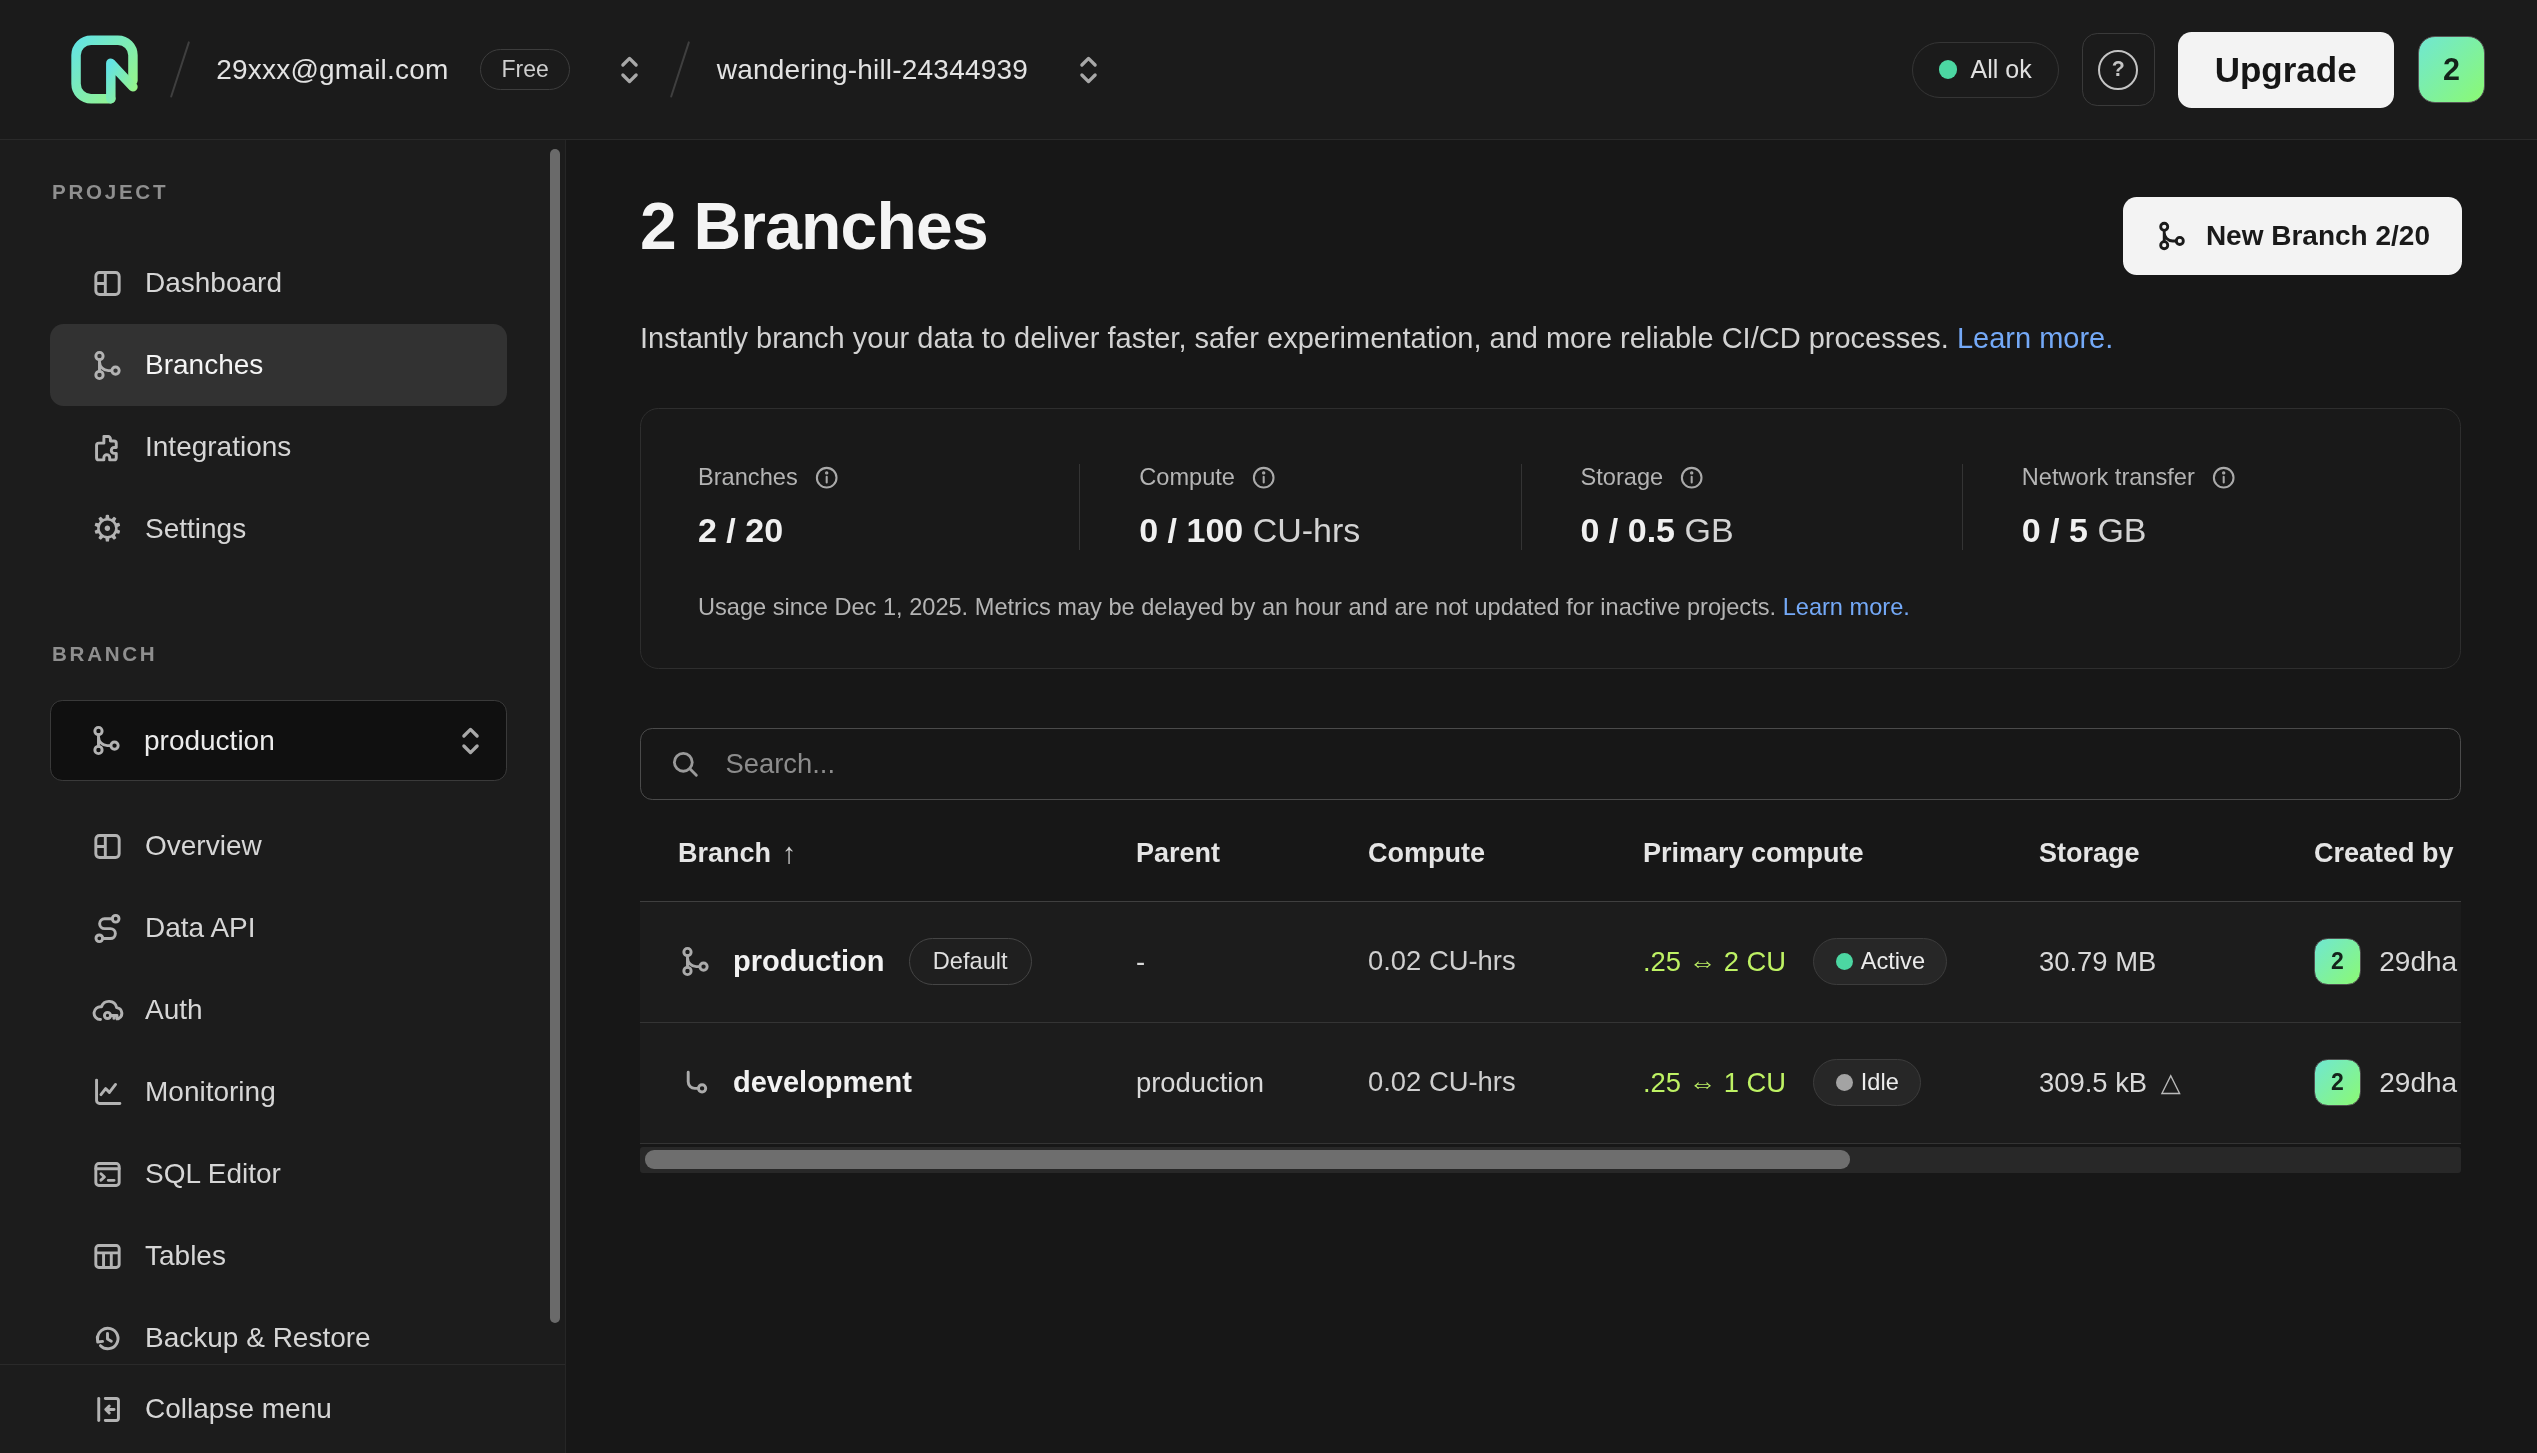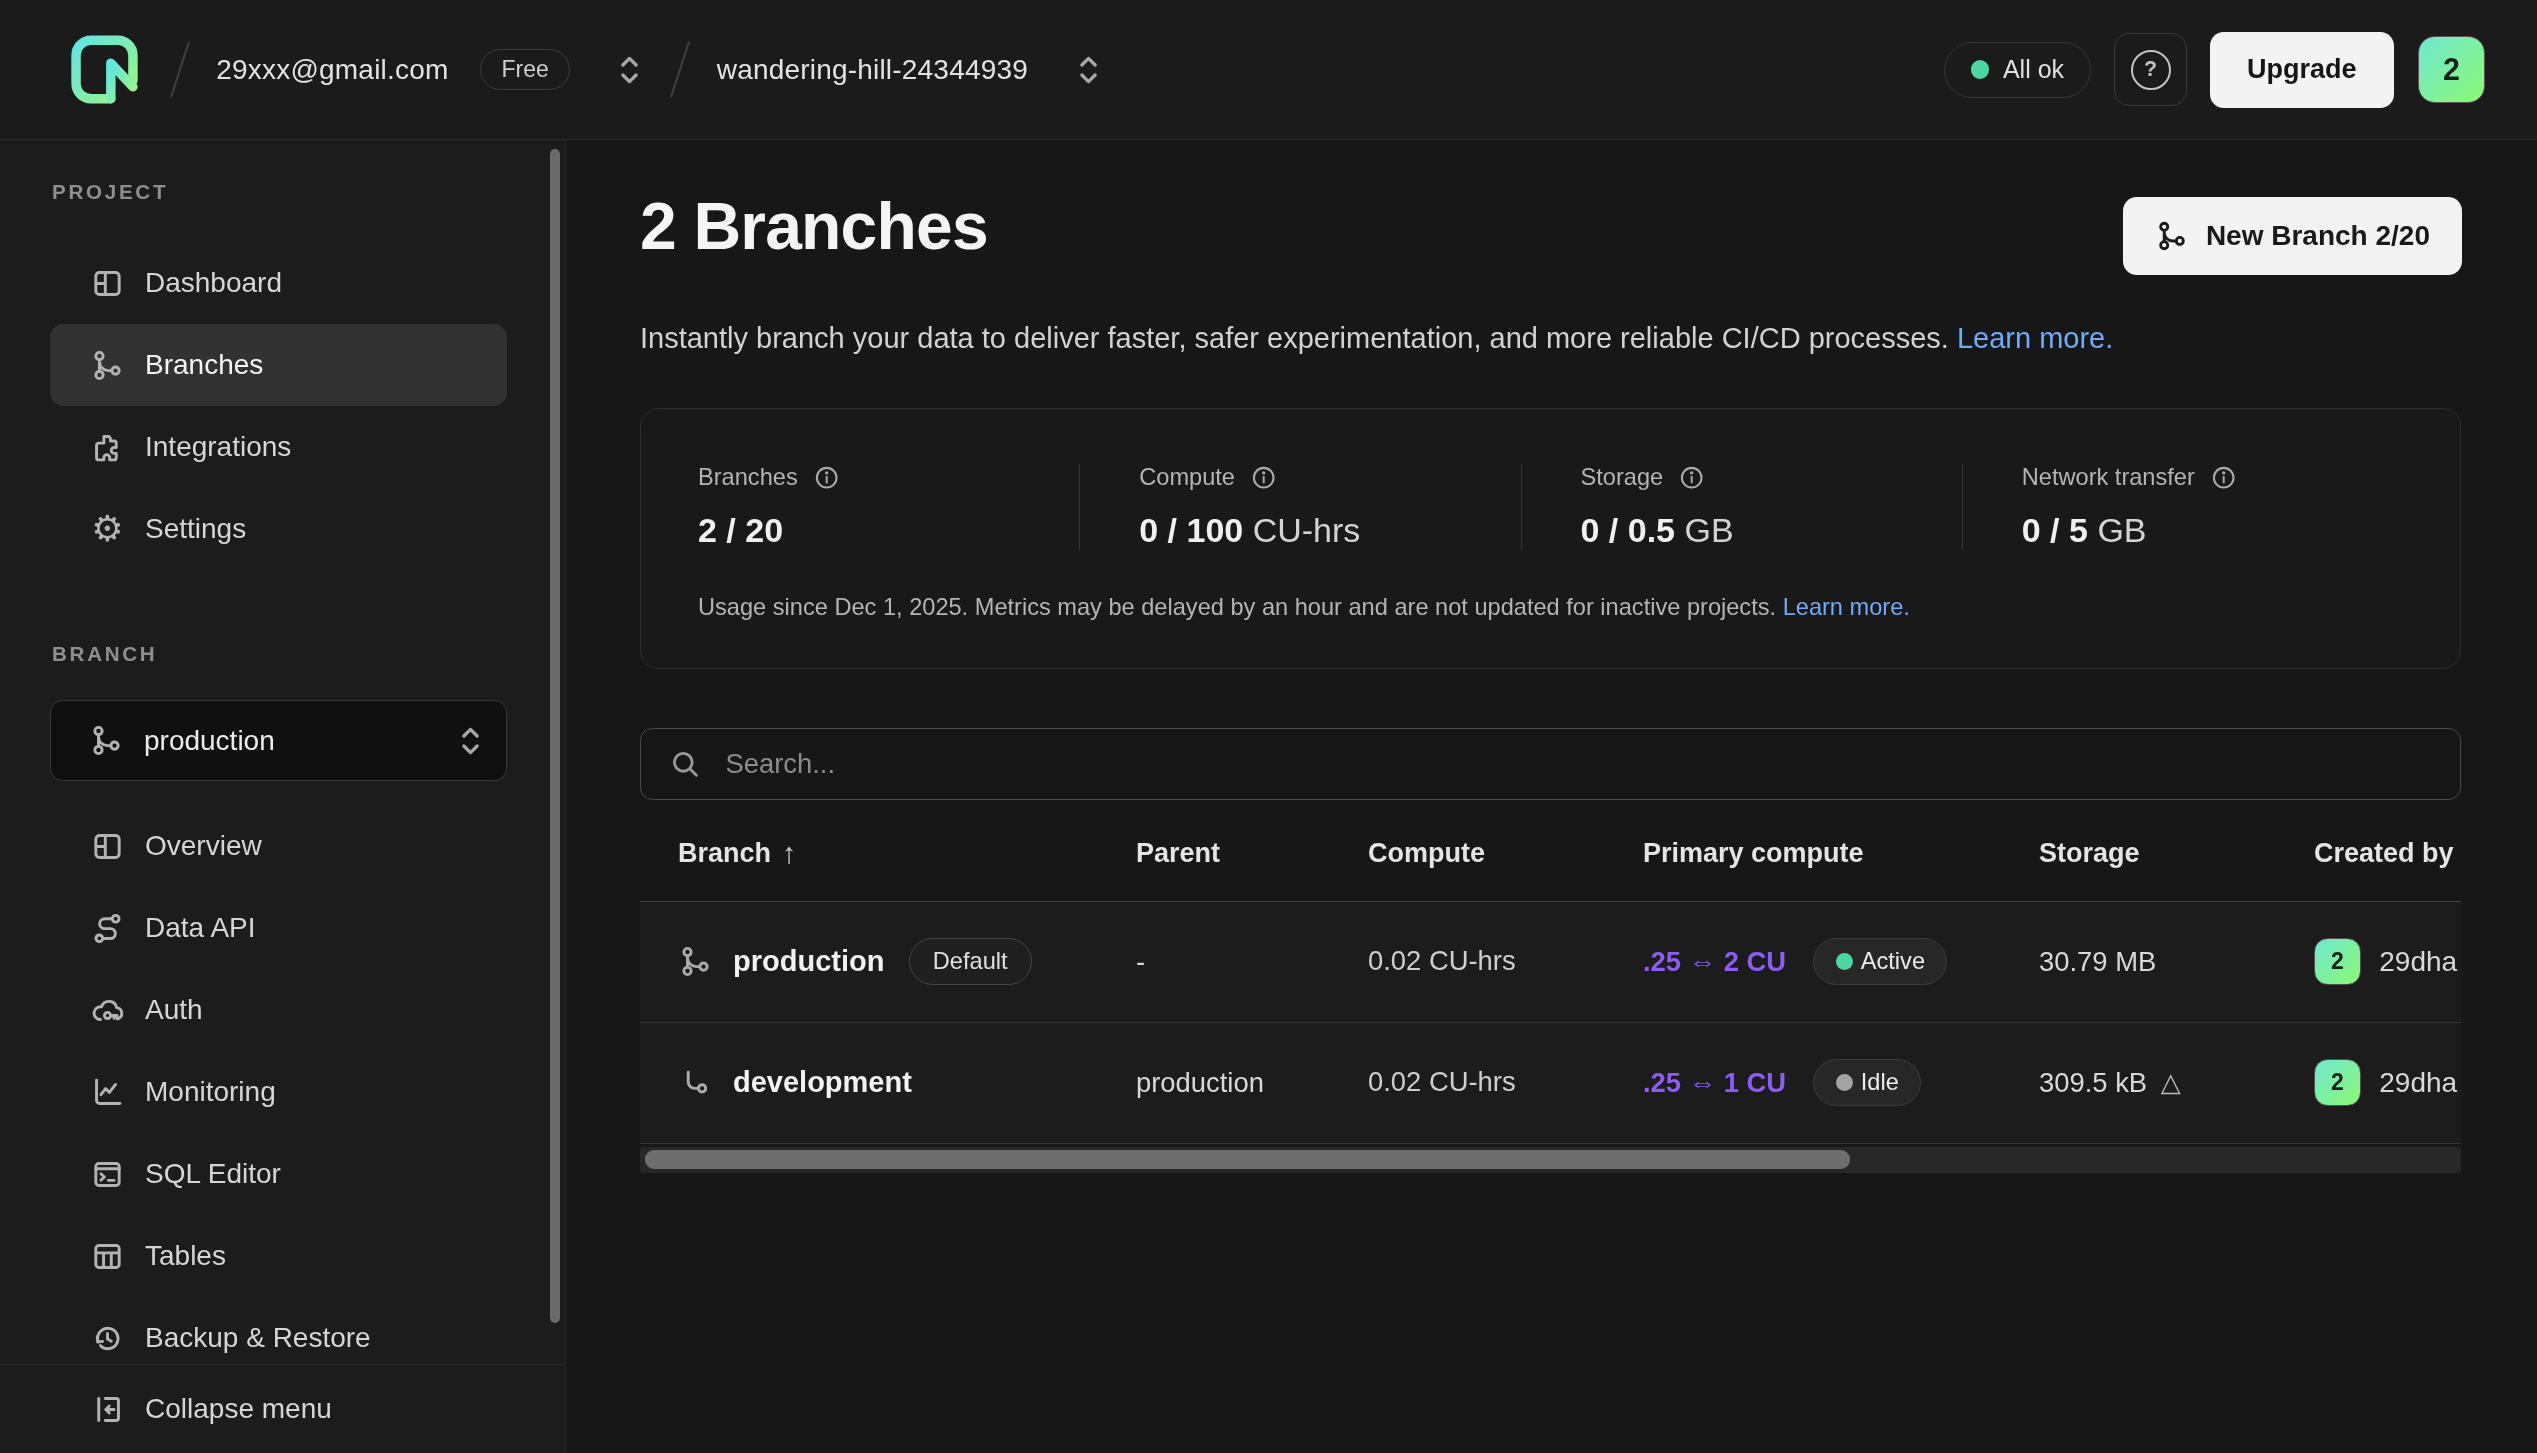--- a/index.html
+++ b/index.html
@@ -21,21 +21,21 @@
   .chev-updown { width:29px; height:40px; color:#a8a8a8; margin-left:13.7px; }
   .pill-status { display:flex; align-items:center; gap:13.7px; height:56px; padding:0 26px;
     border:1.5px solid #353535; border-radius:29px; font-size:25px; color:#e0e0e0; background:transparent; cursor:pointer; }
   .dot { width:18.3px; height:18.3px; border-radius:50%; }
   .dot-ok { background:#4cd7a2; }
   .btn-help { width:73px; height:73px; margin-left:23px; border:1.5px solid #3a3a3a; border-radius:15.2px;
     background:transparent; display:flex; align-items:center; justify-content:center; cursor:pointer; }
   .help-circle { width:40px; height:40px; border:2.3px solid #c4c4c4; border-radius:50%;
     display:flex; align-items:center; justify-content:center; font-size:21.3px; font-weight:700; color:#c4c4c4; }
   .btn-upgrade { height:76px; margin-left:23px; padding:0 37px; border:none; border-radius:13.7px;
-    background:#f3f3f3; color:#161616; font-size:27px; font-weight:600; font-family:inherit; cursor:pointer; }
+    background:#f3f3f3; color:#161616; font-size:35px; font-weight:600; font-family:inherit; cursor:pointer; }
   .badge-avatar { display:flex; align-items:center; justify-content:center;
     background:linear-gradient(135deg,#70e7d2 0%,#8bf973 100%); color:#14231a; font-weight:600; cursor:pointer; }
   .badge-top { width:67px; height:67px; margin-left:24.4px; border-radius:17px; border:1.5px solid #565656; font-size:30.5px; }
 
   
   .sidebar { position:absolute; top:140px; left:0; bottom:0; width:566px;
     background:#1c1c1c; border-right:1.5px solid #262626; }
   .side-scroll { position:absolute; inset:0 10.7px 91px 0; padding-top:40px; }
   .side-heading { margin:0 0 38px 52px; font-size:20.6px; font-weight:600; letter-spacing:2.7px; color:#8f8f8f; }
   .side-heading.branch-h { margin-top:72px; margin-bottom:0; }
@@ -94,21 +94,21 @@
   .th { position:absolute; top:0; height:100%; display:flex; align-items:center;
     font-size:27px; font-weight:600; color:#e5e5e5; }
   .sort-arrow { font-size:29px; color:#cfcfcf; margin-left:10.7px; }
   .data-row { height:121px; background:#1c1c1c; border-bottom:1.5px solid #343434; }
   .td { position:absolute; top:0; height:100%; display:flex; align-items:center; font-size:27.4px; color:#d9d9d9; }
   .cell-branch .bname { font-size:29px; font-weight:700; color:#f2f2f2; }
   .row-icon { width:35px; height:35px; color:#ababab; margin-right:20px; flex:0 0 auto; }
   .pill-default { margin-left:24.4px; height:47px; display:flex; align-items:center; padding:0 23px;
     border:1.5px solid #454545; border-radius:24.4px; background:#1f1f1f; font-size:23.6px; color:#e0e0e0; }
   .compute-wrap { width:152px; line-height:1.55; color:#cfcfcf; }
-  .cu-link { color:#8b5cf6; font-weight:700; cursor:pointer; }
+  .cu-link { color:#bef264; font-weight:400; cursor:pointer; }
   .pill-state { margin-left:27.4px; height:47px; display:flex; align-items:center; gap:8px; padding:0 21.3px;
     border:1.5px solid #3c3c3c; border-radius:24.4px; background:#272727; font-size:23.6px; color:#ececec; }
   .dot-state { width:17px; height:17px; border-radius:50%; }
   .dot-active { background:#4cd7a2; }
   .dot-idle { background:#a3a3a3; }
   .delta-icon { font-size:26px; color:#b9b9b9; margin-left:13.7px; }
   .badge-row { width:47px; height:47px; border-radius:13.7px; border:1.5px solid #4f4f4f; font-size:23px; margin-right:18.3px; flex:0 0 auto; }
   .created-text { font-size:28px; color:#d9d9d9; white-space:nowrap; }
 
   .hscrollbar { width:1821px; height:26px; background:#282828; border-radius:3px; margin-top:3px;

